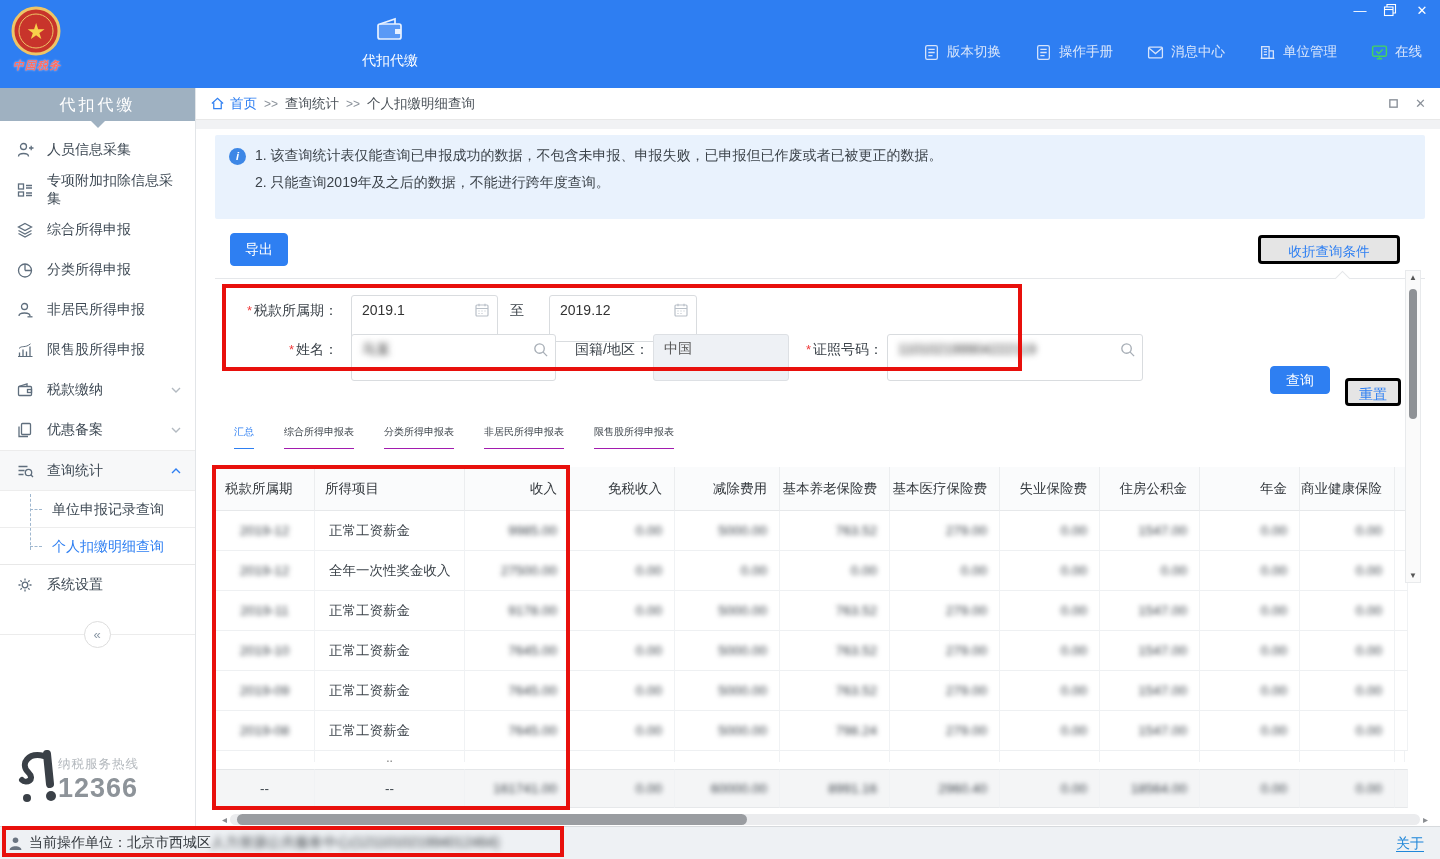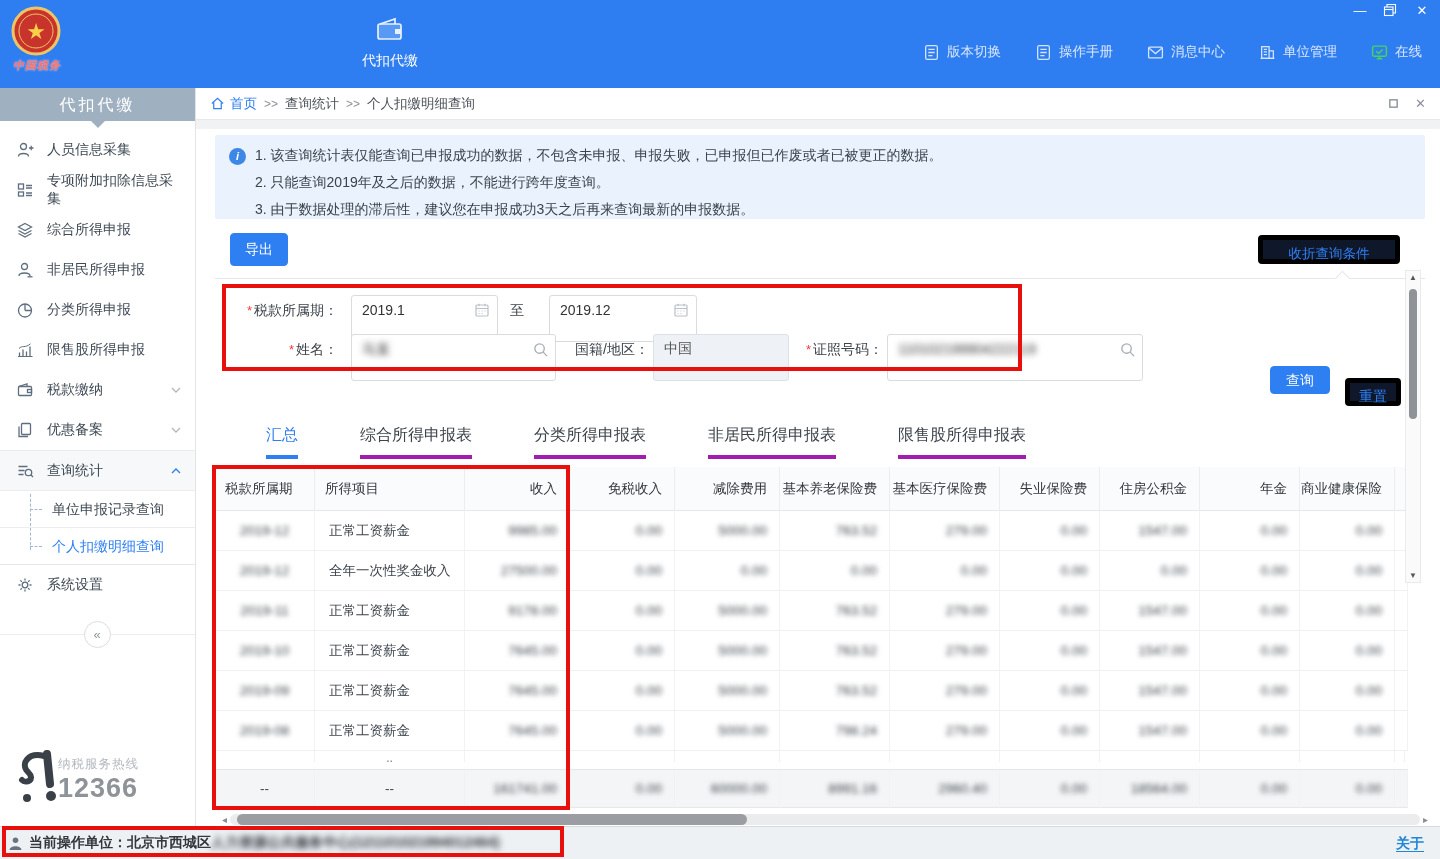--- a/index.html
+++ b/index.html
@@ -67,21 +67,21 @@
 
   .notice { position:absolute; left:19px; top:15px; width:1210px; height:84px; background:#e9f2fd;
             border-radius:2px; padding:7px 10px 0 40px; }
   .notice-icon { position:absolute; left:14px; top:13px; width:17px; height:17px; border-radius:50%;
             background:#3d87e6; color:#fff; font-size:11px; font-weight:bold; text-align:center;
             line-height:17px; font-style:italic; }
   .notice-line { font-size:14px; color:#3c434a; line-height:27px; white-space:nowrap; }
 
   .btn { display:inline-block; text-align:center; border-radius:4px; font-size:14px; cursor:pointer; }
   .btn-primary { background:#2e7ff2; color:#fff; border:1px solid #2e7ff2; }
-  .btn-outline { background:#0f172a; color:#2e7ff2; border:5px solid #000000; }
+  .btn-outline { background:#e5e5e5; color:#2e7ff2; border:3px solid #000000; }
   .export-btn { position:absolute; left:34px; top:113px; width:58px; height:33px; line-height:31px; }
   .collapse-query-btn { position:absolute; left:1062px; top:115px; width:142px; height:29px;
             line-height:27px; font-size:13.5px; }
 
   .form-section { position:absolute; left:19px; top:158px; width:1210px; height:125px;
             border-top:1px solid #e5e7ea; }
   .form-caret { position:absolute; left:1122px; top:-6px; width:11px; height:11px; background:#fff;
             border-left:1px solid #e5e7ea; border-top:1px solid #e5e7ea; transform:rotate(45deg); }
   .f-label { position:absolute; font-size:14px; color:#3c434a; text-align:right; line-height:30px; white-space:nowrap; }
   .req { color:#f03b3b; margin-right:2px; font-size:13px; }
@@ -90,21 +90,21 @@
   .fld .ficon { position:absolute; right:6px; top:6px; width:17px; height:17px; }
   .fld.disabled { background:#eef1f5; border-color:#dde0e4; color:#555; }
   .blur { filter:blur(3px); }
   .blur-sm { filter:blur(2.5px); }
 
   .query-btn { position:absolute; left:1074px; top:246px; width:60px; height:28px; line-height:26px; }
   .reset-btn { position:absolute; left:1149px; top:258px; width:56px; height:28px; line-height:26px; }
 
   
   .tabs { position:absolute; left:38px; top:305px; display:flex; gap:30px; }
-  .tab { font-size:16px; color:#3c434a; padding-bottom:9px; border-bottom:4px solid #a21caf; cursor:pointer;margin-left:32px; }
+  .tab { font-size:10px; color:#3c434a; padding-bottom:9px; border-bottom:1px solid #a21caf; cursor:pointer; }
   .tab.active { color:#2e7ff2; border-bottom-color:#2e7ff2; }
 
   
   .table-wrap { position:absolute; left:19px; top:347px; width:1190px; }
   .tgrid { display:grid; grid-template-columns:100px 150px 105px 105px 105px 110px 110px 100px 100px 100px 95px 10px; }
   .th { height:44px; background:#fafbfc; border-bottom:1px solid #e6e8ea; border-right:1px solid #ebedef;
         font-size:13.5px; color:#33383d; display:flex; align-items:center; overflow:hidden; white-space:nowrap; }
   .th.l { justify-content:flex-start; padding-left:10px; }
   .th.r { justify-content:flex-end; padding-right:12px; }
   .td { height:40px; border-bottom:1px solid #eef0f2; border-right:1px solid #f0f2f4; font-size:13.5px;
@@ -123,21 +123,21 @@
   .vscroll .thumb { position:absolute; left:3px; top:18px; width:8px; height:130px; background:#8f9296;
              border-radius:4px; cursor:pointer; }
   .hscroll { position:absolute; left:26px; top:693px; width:1206px; height:13px; }
   .hscroll .track { position:absolute; left:8px; right:8px; top:1px; height:11px; background:#ebecee; border-radius:6px; }
   .hscroll .thumb { position:absolute; left:15px; top:1px; width:510px; height:11px; background:#9a9da1;
              border-radius:6px; cursor:pointer; }
   .hscroll .harr { position:absolute; top:0; color:#8a8d91; font-size:10px; line-height:13px; cursor:pointer; }
 
   
   .statusbar { position:absolute; left:0; top:826px; width:1440px; height:33px; background:#eef1f4;
-               border-top:1px solid #d7dadd; display:flex; align-items:center; padding:0 16px 0 8px;font-weight:bold; }
+               border-top:1px solid #d7dadd; display:flex; align-items:center; padding:0 16px 0 8px; }
   .statusbar .sb-text { font-size:14px; color:#33383d; margin-left:6px; }
   .about-link { margin-left:auto; color:#1f86d8; font-size:14px; border-bottom:1px solid #1f86d8;
                cursor:pointer; line-height:16px; }
 
   
   .anno { position:absolute; border:4px solid #e8100c; pointer-events:none; z-index:60; }
   .anno1 { left:222px; top:284px; width:800px; height:87px; }
   .anno2 { left:212px; top:465px; width:358px; height:345px; }
   .anno3 { left:2px; top:826px; width:562px; height:31px; }
 
@@ -263,35 +263,35 @@
               <path d="M9,2.5 15.5,6 9,9.5 2.5,6 Z"></path>
               <path d="M2.5,9.5 9,13 15.5,9.5"></path>
               <path d="M2.5,12.5 9,16 15.5,12.5"></path>
             </svg>
           </span>
                  <span>综合所得申报</span>
                  </div>
         <div class="menu-item">
           <span class="micon">
             <svg viewBox="0 0 18 18" fill="none" stroke="#5f6e7d" stroke-width="1.3">
+              <circle cx="9" cy="9.5" r="6.5"></circle>
+              <path d="M9,9.5 V3 M9,9.5 L15.5,9.5"></path>
+            </svg>
+          </span>
+                 <span>分类所得申报</span>
+                 </div>
+        <div class="menu-item">
+          <span class="micon">
+            <svg viewBox="0 0 18 18" fill="none" stroke="#5f6e7d" stroke-width="1.3">
               <circle cx="8.5" cy="5.5" r="3"></circle>
               <path d="M3,15 C3,11 14,11 14,15"></path>
               <path d="M11.5,15.8 h5"></path>
             </svg>
           </span>
                  <span>非居民所得申报</span>
-                 </div>
-        <div class="menu-item">
-          <span class="micon">
-            <svg viewBox="0 0 18 18" fill="none" stroke="#5f6e7d" stroke-width="1.3">
-              <circle cx="9" cy="9.5" r="6.5"></circle>
-              <path d="M9,9.5 V3 M9,9.5 L15.5,9.5"></path>
-            </svg>
-          </span>
-                 <span>分类所得申报</span>
                  </div>
         <div class="menu-item">
           <span class="micon">
             <svg viewBox="0 0 18 18" fill="none" stroke="#5f6e7d" stroke-width="1.3">
               <path d="M3.5,15.5 V11.5 M7,15.5 V8.5 M10.5,15.5 V10.5 M14,15.5 V5.5"></path>
               <path d="M2,15.5 h14.5" stroke-width="1"></path>
               <path d="M3,7.5 C6,4 9,7.5 14.5,2.8" stroke-width="1"></path>
             </svg>
           </span>
                  <span>限售股所得申报</span>
@@ -397,21 +397,20 @@
     </span>
   </div>
 
   <div class="main">
     <div class="main-topstrip"></div>
 
     <div class="notice">
       <div class="notice-icon">i</div>
       <div class="notice-line">1. 该查询统计表仅能查询已申报成功的数据，不包含未申报、申报失败，已申报但已作废或者已被更正的数据。</div>
       <div class="notice-line">2. 只能查询2019年及之后的数据，不能进行跨年度查询。</div>
-      <div class="notice-line">3. 由于数据处理的滞后性，建议您在申报成功3天之后再来查询最新的申报数据。</div>
     </div>
 
     <div class="btn btn-primary export-btn">导出</div>
     <div class="btn btn-outline collapse-query-btn">收折查询条件</div>
 
     <div class="form-section">
       <div class="form-caret"></div>
 
       <div class="f-label" style="left:8px; top:16px; width:115px;">
         <span class="req">*</span><span>税款所属期：</span>

